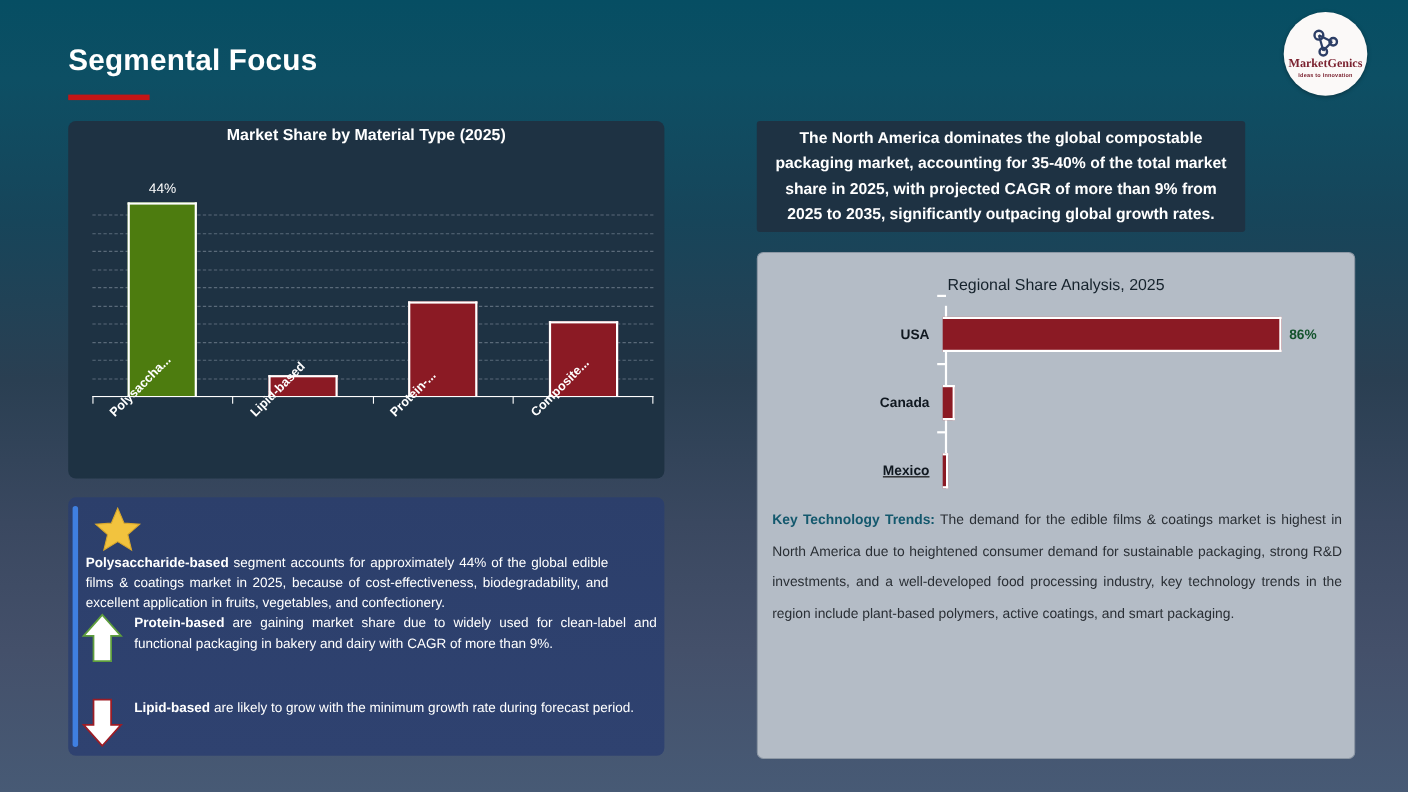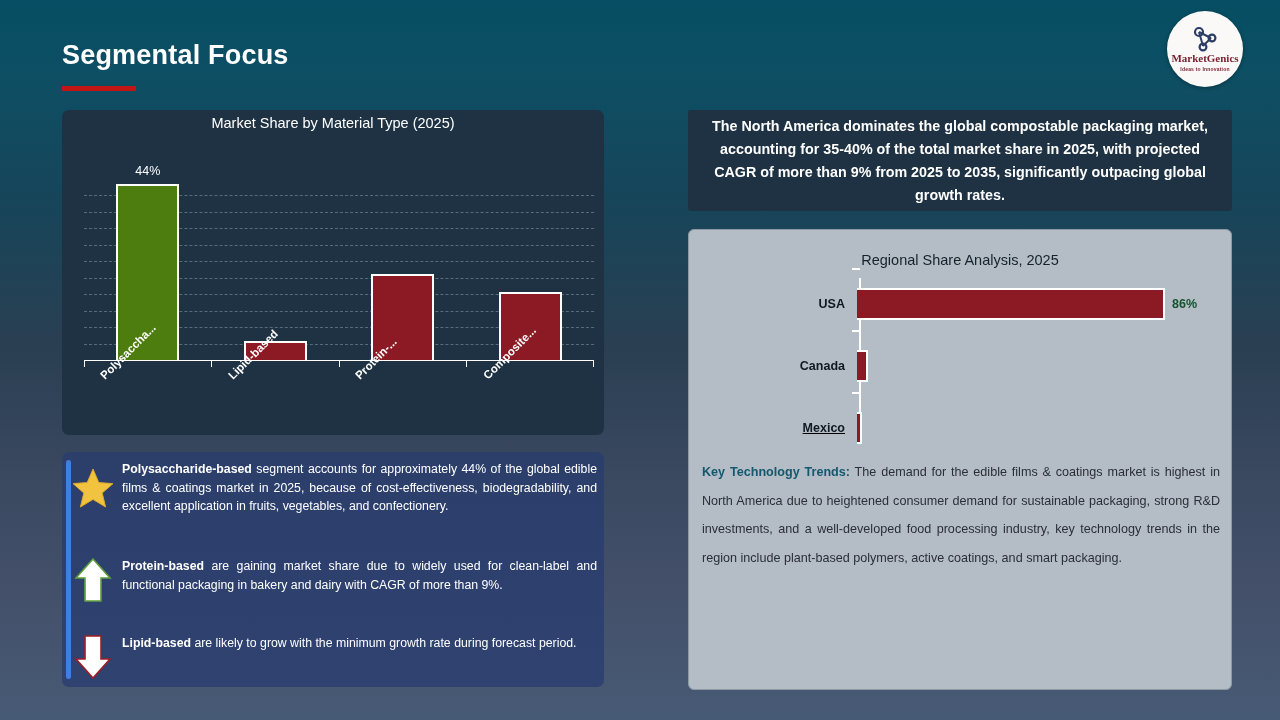--- a/index.html
+++ b/index.html
@@ -40,21 +40,21 @@
     letter-spacing:.2px; margin-top:2px;
   }
 
   
   #material-chart-panel {
     position:absolute; left:62px; top:110px;
     width:542px; height:325px;
     background:#1e3243; border-radius:7px;
   }
   #material-chart-title {
-    text-align:center; color:#ffffff; font-weight:normal;
+    text-align:center; color:#ffffff; font-weight:bold;
     font-size:14.5px; padding-top:5px;
   }
   #material-plot {
     position:absolute; left:12px; top:85px;
     width:520px; height:275px;
   }
   .grid-lines { position:absolute; left:10px; top:0; right:0; height:165px; }
   .grid-lines i {
     position:absolute; left:0; right:0; height:0;
     border-top:1px dashed #6e7d8c; opacity:.75; display:block;
@@ -95,31 +95,31 @@
     border-radius:7px; overflow:hidden;
   }
   #notes-accent {
     position:absolute; left:4px; top:8px;
     width:5px; height:219px; background:#3f7fe0; border-radius:3px;
   }
   .note-row { position:absolute; display:flex; }
   .note-icon { width:58px; flex:none; display:flex; justify-content:center; align-items:center; }
   .note-text { color:#ffffff; font-size:12.3px; line-height:18.6px; text-align:justify; }
   .note-text b { font-weight:bold; }
-  #note-0 { left:2px; top:8px; width:538px; }
+  #note-0 { left:16px; top:8px; width:538px;flex-direction:column; }
   #note-0 .note-text { width:475px; }
   #note-1 { left:2px; top:105px; width:538px; }
   #note-1 .note-text { width:475px; }
   #note-2 { left:2px; top:182px; width:538px; }
   #note-2 .note-text { width:475px; }
 
   
   #regional-callout {
     position:absolute; left:688px; top:110px;
-    width:544px; height:101px;
+    width:444px; height:101px;
     background:#1e3243; border-radius:3px;
     display:flex; align-items:center; justify-content:center;
     padding:6px 12px;
   }
   #regional-callout p {
     color:#ffffff; font-weight:bold; font-size:14.3px;
     line-height:23px; text-align:center;
   }
 
   

